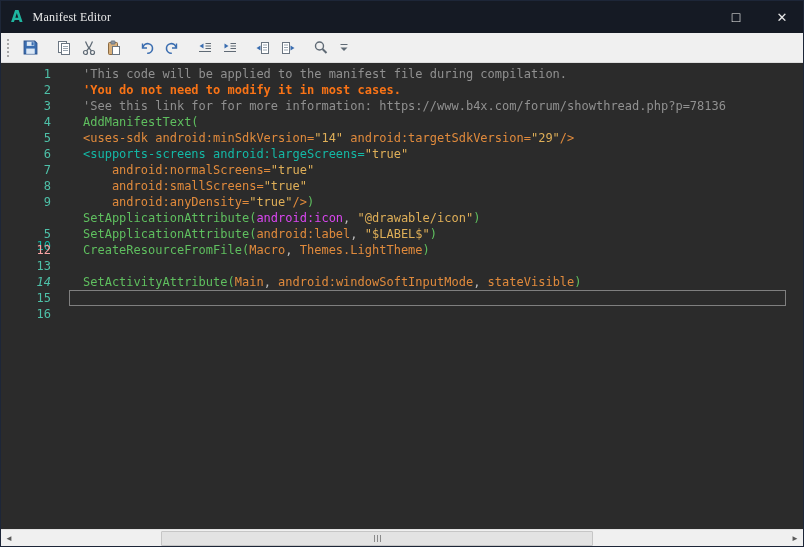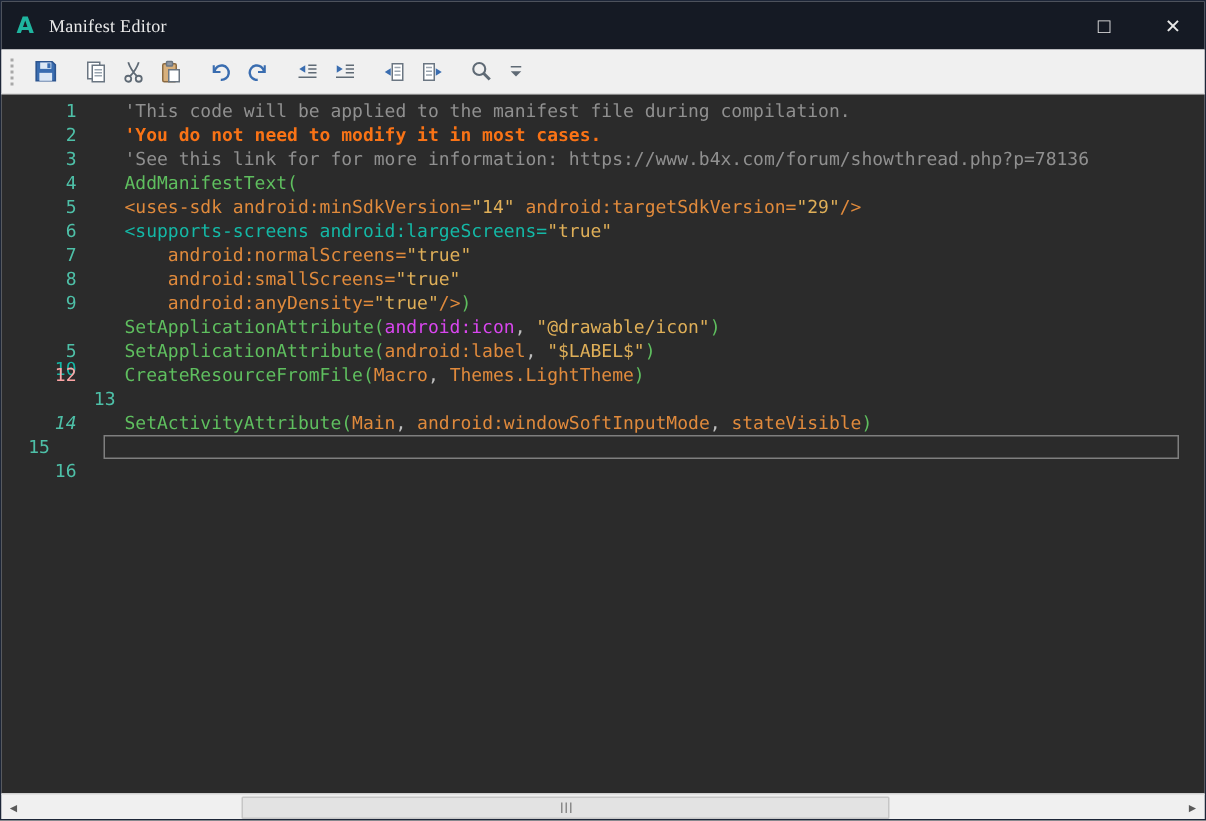--- a/index.html
+++ b/index.html
@@ -191,29 +191,29 @@
         </div>
         <div class="code-row">
           <span class="line-num" style="color: rgb(78, 192, 168);">5</span>
           <span class="code-text"><span style="color: rgb(95, 191, 95);">SetApplicationAttribute(</span><span style="color: rgb(224, 138, 60);">android:label</span><span style="color: rgb(189, 189, 189);">, </span><span style="color: rgb(223, 175, 88);">"$LABEL$"</span><span style="color: rgb(95, 191, 95);">)</span></span>
         </div>
         <div class="code-row">
           <span class="line-num" style="color: #fca5a5;">12</span>
           <span class="code-text"><span style="color: rgb(95, 191, 95);">CreateResourceFromFile(</span><span style="color: rgb(224, 138, 60);">Macro</span><span style="color: rgb(189, 189, 189);">, </span><span style="color: rgb(224, 138, 60);">Themes.LightTheme</span><span style="color: rgb(95, 191, 95);">)</span></span>
         </div>
         <div class="code-row">
-          <span class="line-num" style="color: rgb(78, 192, 168); margin-left: 26px;">13</span>
+          <span class="line-num" style="color: rgb(78, 192, 168);">13</span>
           <span class="code-text"></span>
         </div>
         <div class="code-row">
           <span class="line-num" style="color: rgb(78, 192, 168); font-style: italic;">14</span>
           <span class="code-text"><span style="color: rgb(95, 191, 95);">SetActivityAttribute(</span><span style="color: rgb(224, 138, 60);">Main</span><span style="color: rgb(189, 189, 189);">, </span><span style="color: rgb(224, 138, 60);">android:windowSoftInputMode</span><span style="color: rgb(189, 189, 189);">, </span><span style="color: rgb(224, 138, 60);">stateVisible</span><span style="color: rgb(95, 191, 95);">)</span></span>
         </div>
         <div class="code-row">
-          <span class="line-num" style="color: rgb(78, 192, 168); text-align: center;">15</span>
+          <span class="line-num" style="color: rgb(78, 192, 168);">15</span>
           <span class="code-text"></span>
           <div class="cur-box"></div>
         </div>
         <div class="code-row">
           <span class="line-num" style="color: rgb(78, 192, 168);">16</span>
           <span class="code-text"></span>
         </div>
       </div>
   </div>
 

